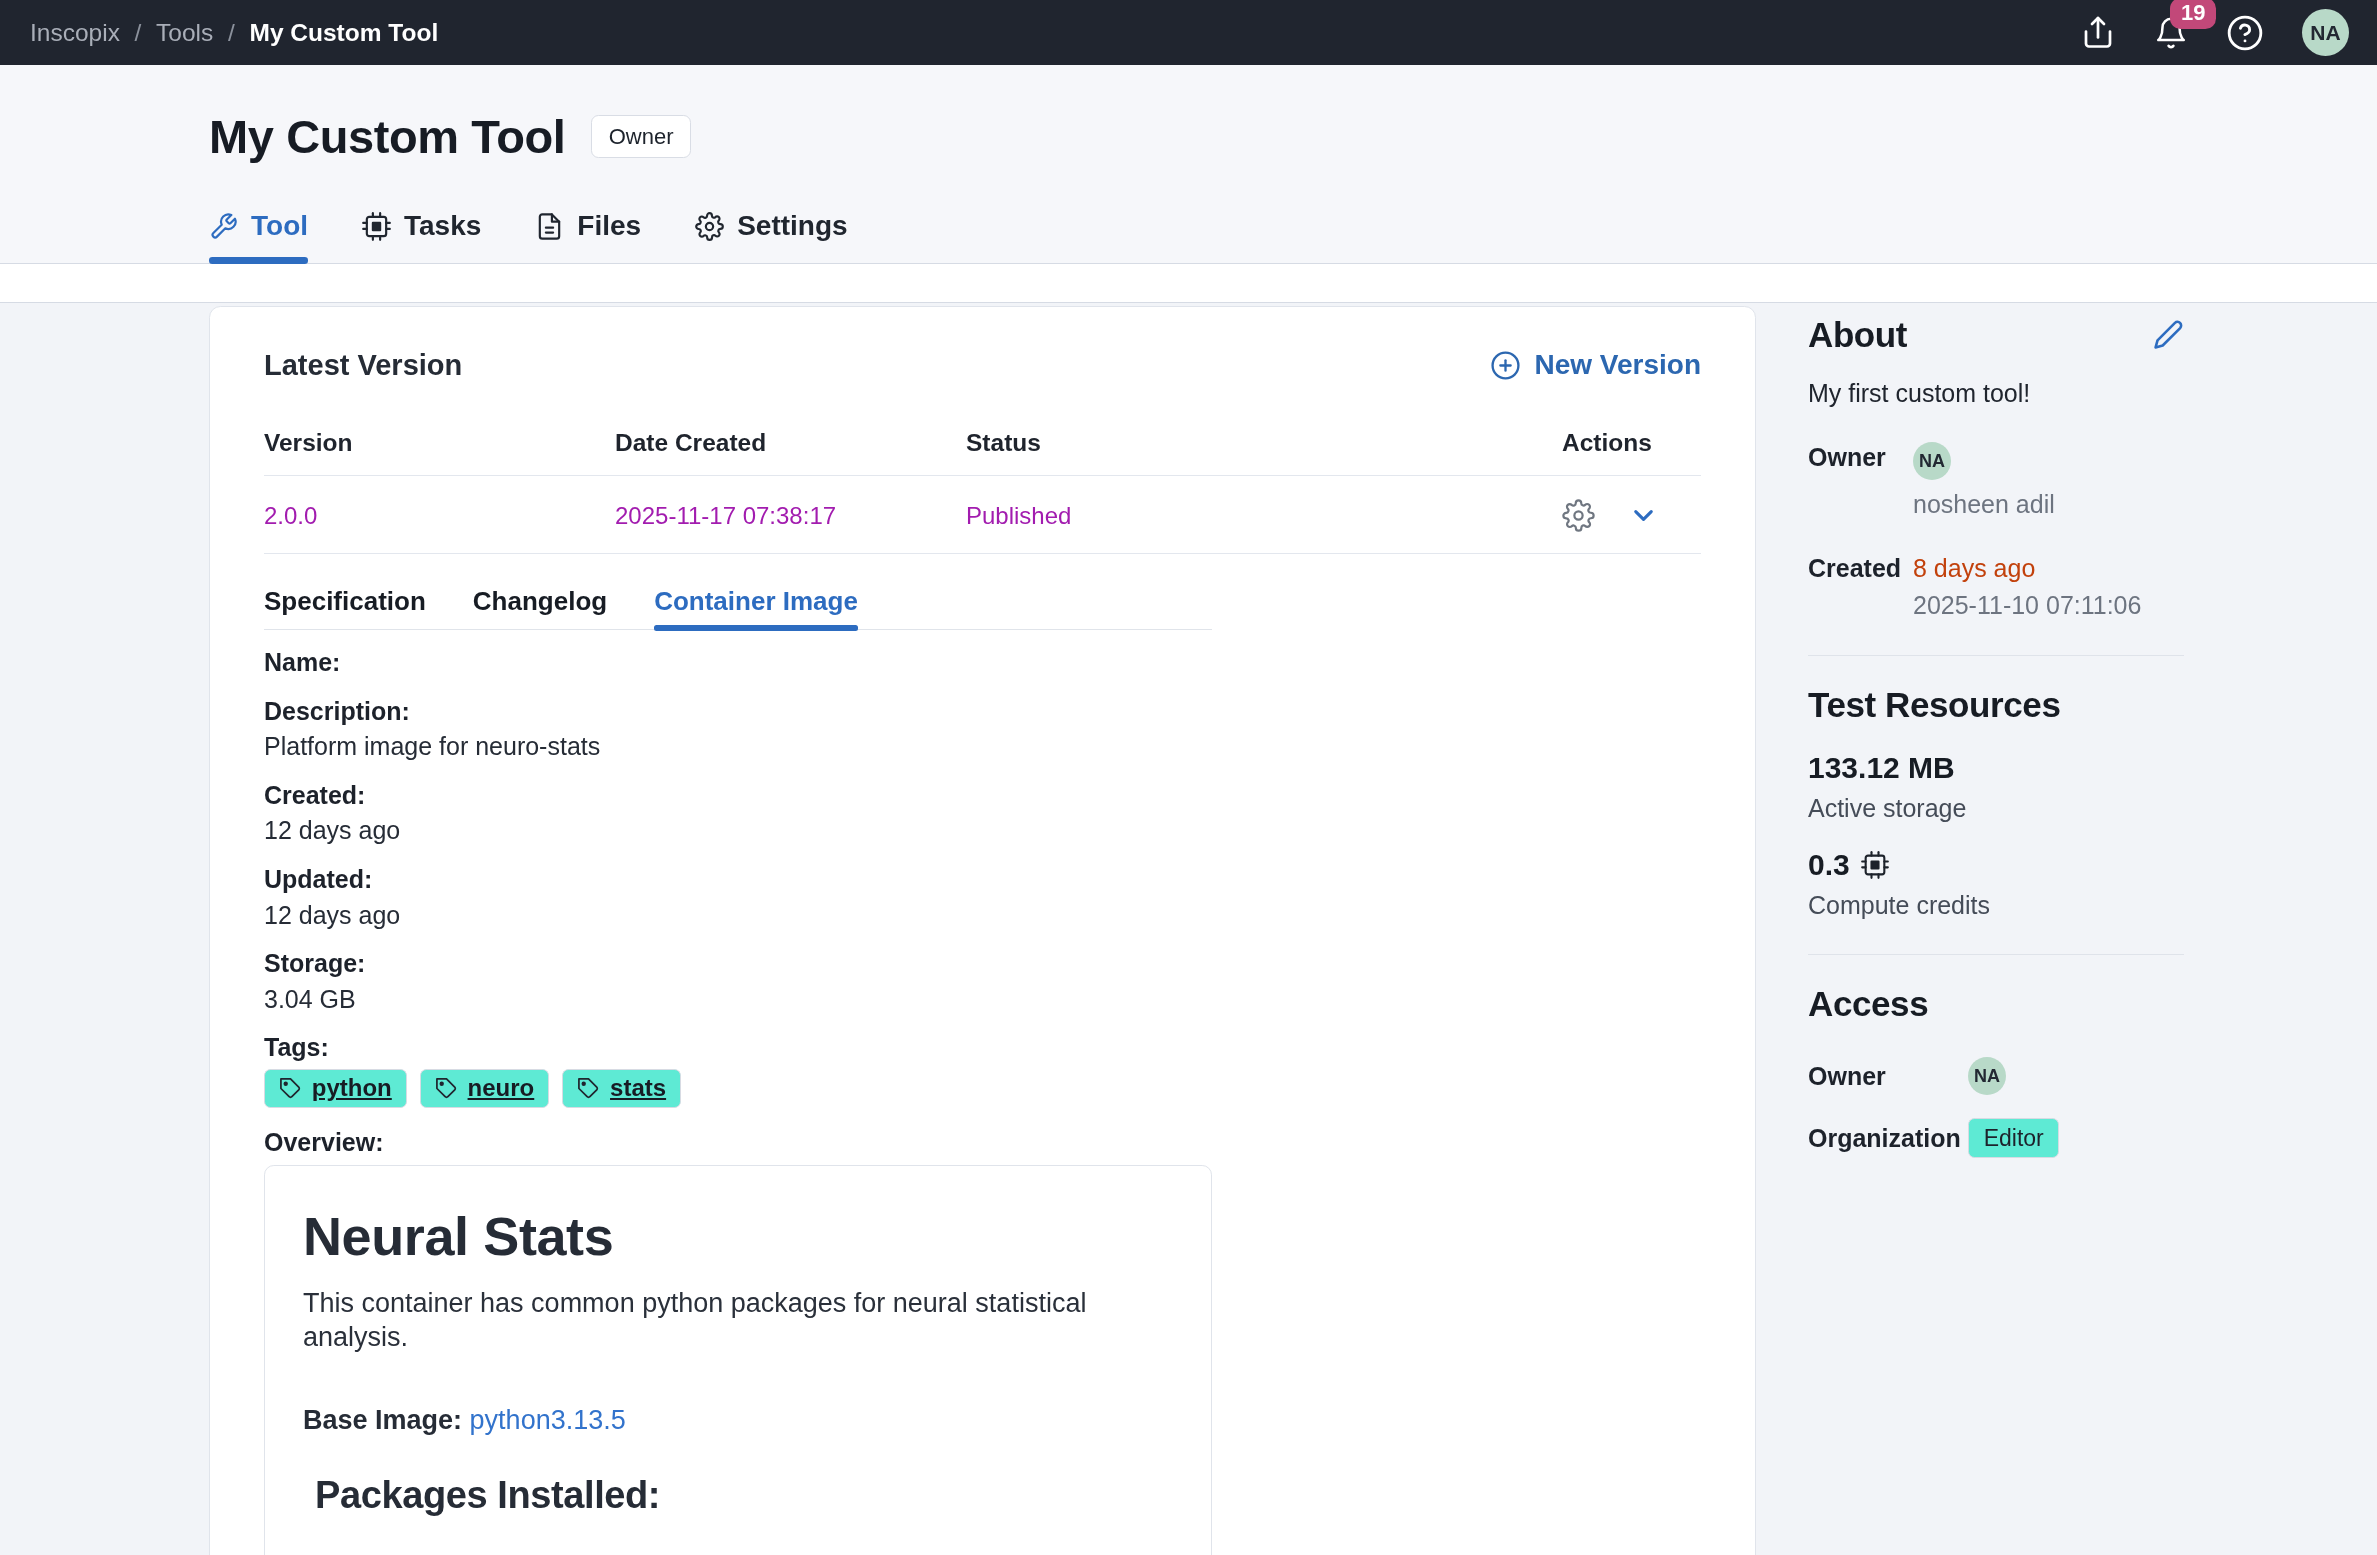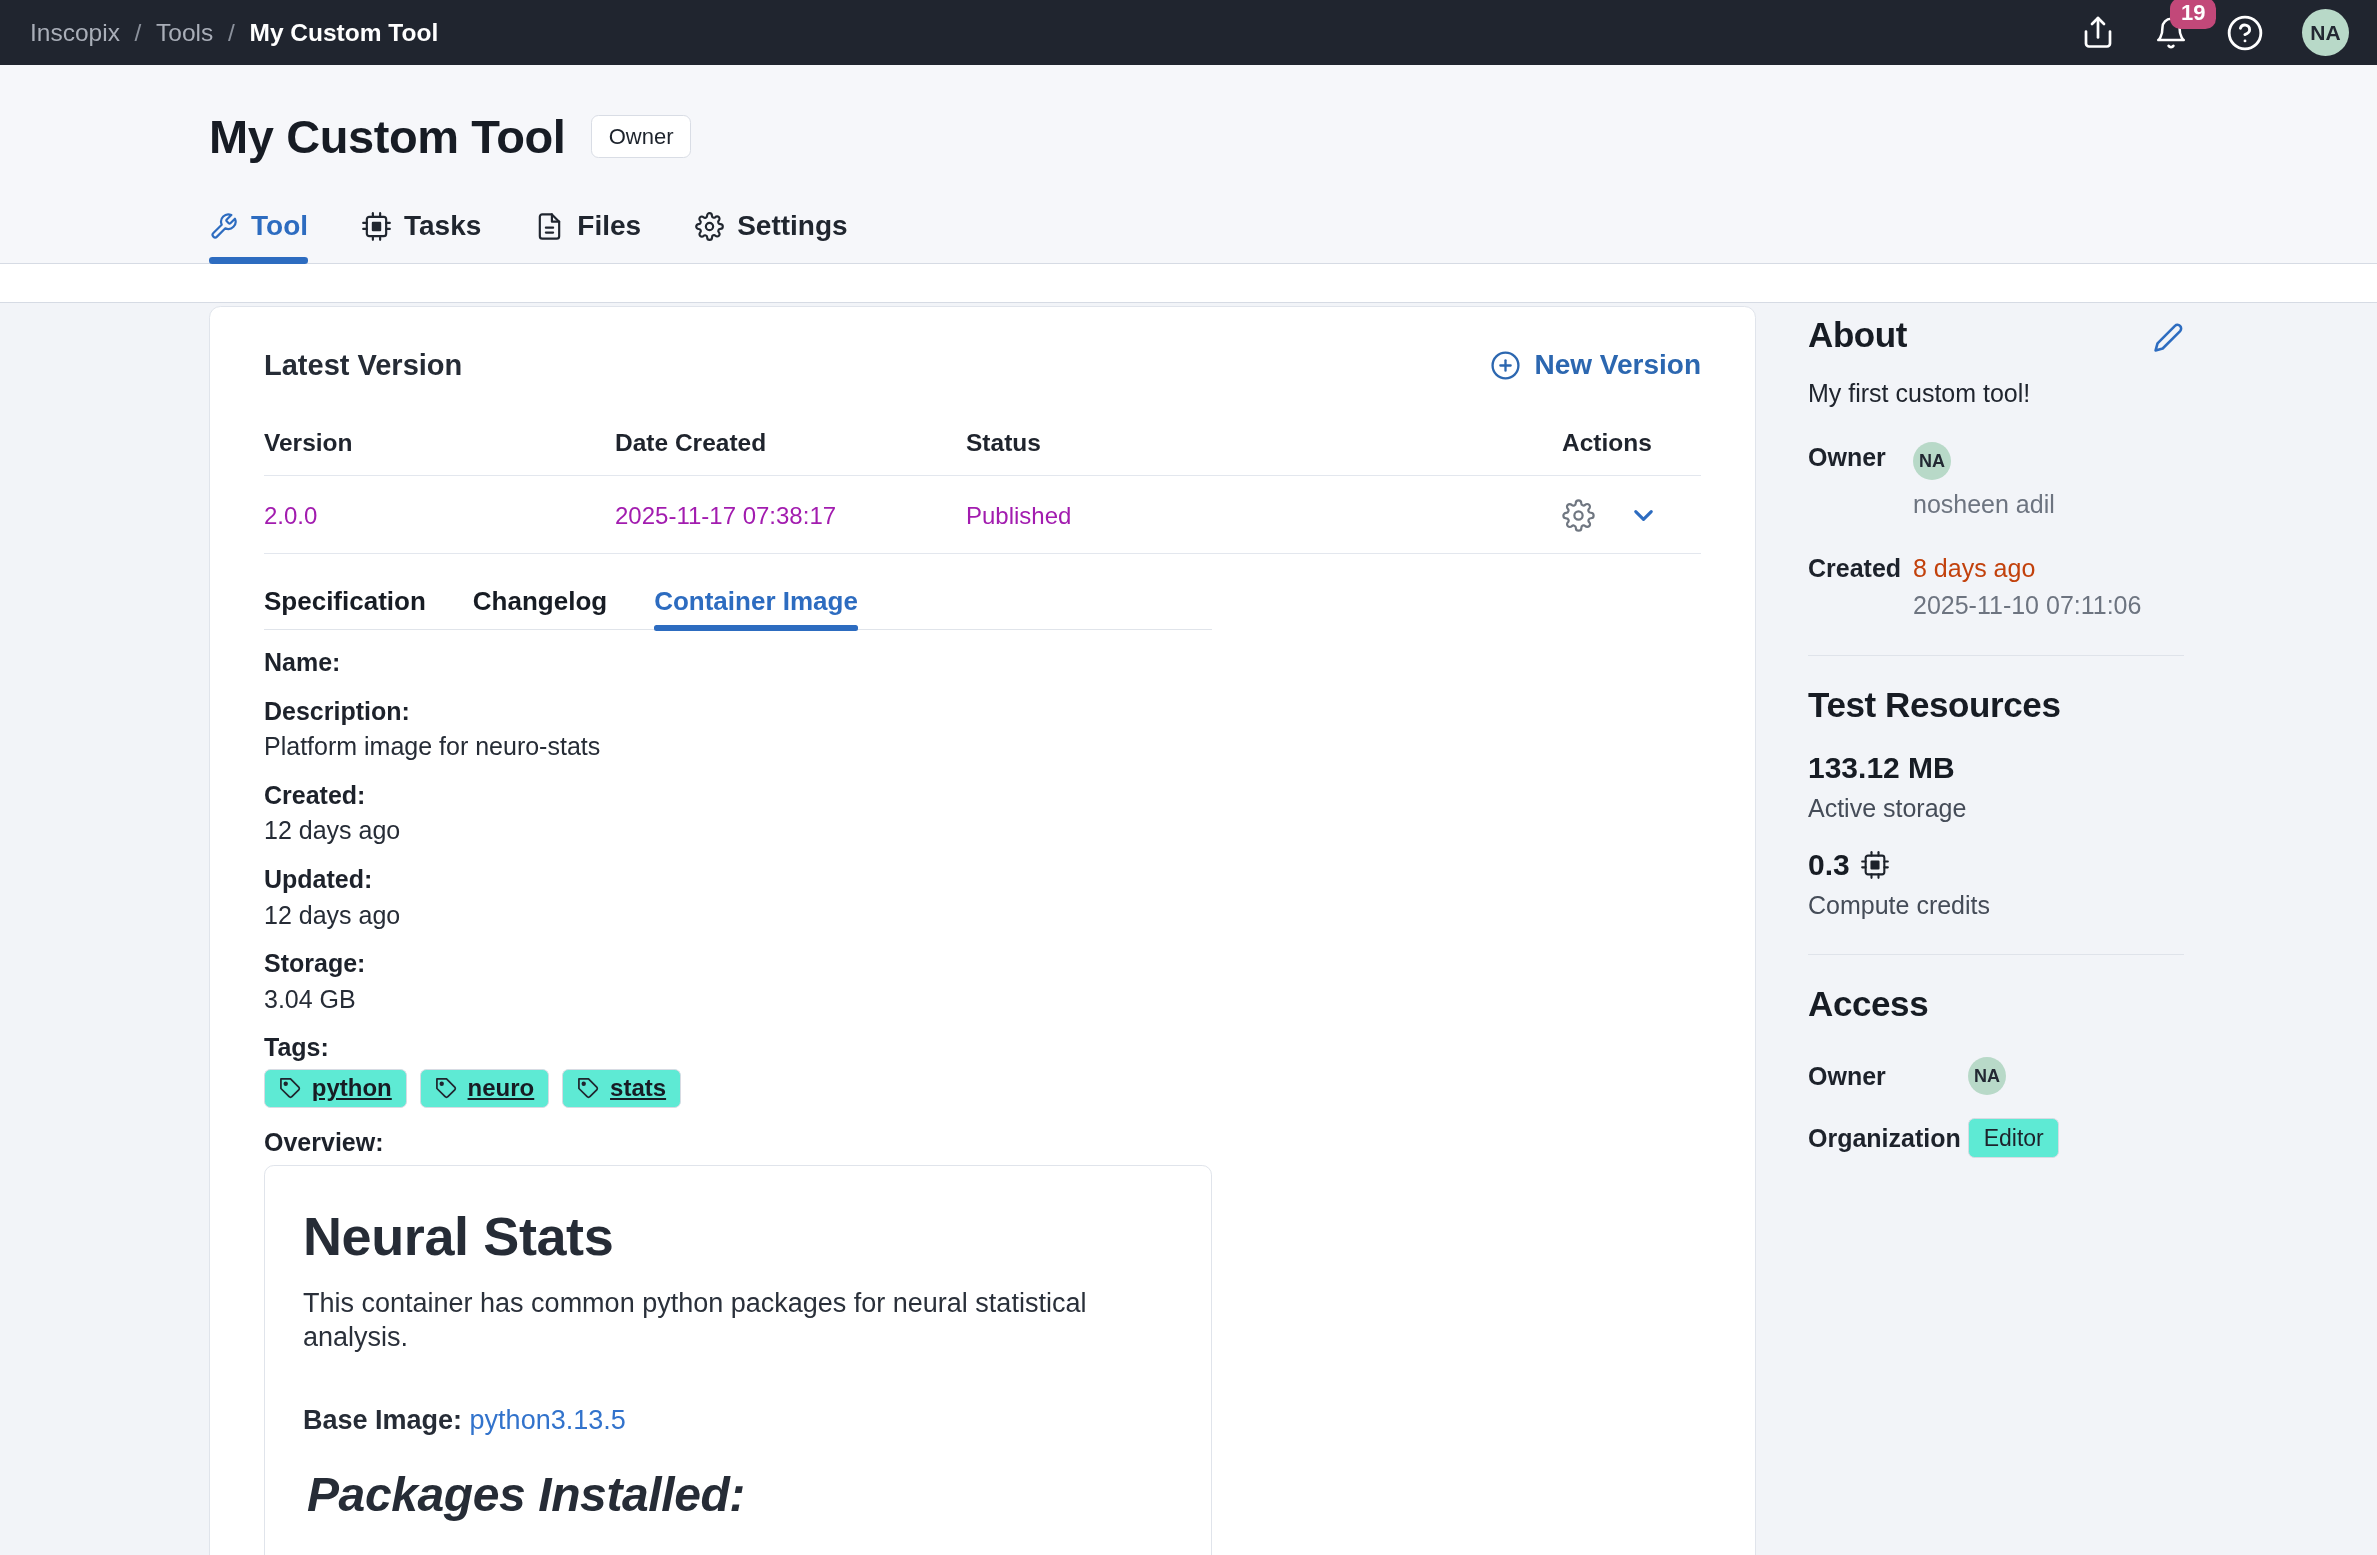--- a/index.html
+++ b/index.html
@@ -86,25 +86,25 @@
               color:#171c24; background:#5eead4; line-height:26px;text-decoration:underline; }
   .tag-pill .tag-ic { color:#20252e; }
 
   .overview-box { margin-top:8.2px; width:948px; border:0.8px solid #e0e4eb; border-radius:9.8px;
                   background:#fff; padding:29px 38px 49px; }
   .md-h1 { font-size:54px; font-weight:800; color:#262c36; margin:9.8px 0 0; line-height:62px; letter-spacing:-0.4px; }
   .md-p { font-size:27px; color:#2a303a; margin-top:19.6px; line-height:34px; }
   .md-base { margin-top:49px; font-size:27px; line-height:34px; }
   .md-base .b { font-weight:700; color:#262c36; }
   .md-link { color:#3273cc; cursor:pointer; }
-  .md-h2 { font-size:48px; font-weight:800; color:#262c36; margin:36px 4px 0; line-height:44px; letter-spacing:-0.4px;font-style:italic; }
+  .md-h2 { font-size:38px; font-weight:800; color:#262c36; margin:36px 12px 0; line-height:44px; letter-spacing:-0.4px; }
 
   
   .sidebar { width:376px; margin-top:11.4px; }
-  .side-title-row { display:flex; justify-content:space-between; align-items:center; }
+  .side-title-row { display:flex; justify-content:space-between; align-items:flex-start; }
   .side-title { font-size:35px; font-weight:800; color:#171c24; line-height:41px; letter-spacing:-0.4px; }
   .edit-btn { color:#2d6cc0; cursor:pointer; margin-top:4.9px; }
   .side-desc { font-size:25px; margin-top:23px; color:#20252e; line-height:31px; }
   .side-row { display:grid; grid-template-columns:105px 1fr; margin-top:33px; font-size:25px; align-items:start; }
   .side-row.wide { grid-template-columns:160px 1fr; align-items:center; }
   .side-label { font-weight:700; color:#1d222b; line-height:31px; }
   .mini-avatar { width:38px; height:38px; border-radius:50%; background:#b8d9c8; color:#222832;
                  display:flex; align-items:center; justify-content:center; font-size:18px; font-weight:600; }
   .owner-name { color:#6d7480; margin-top:8.2px; line-height:31px; }
   .stack .dark { color:#c2410c; line-height:31px; }

